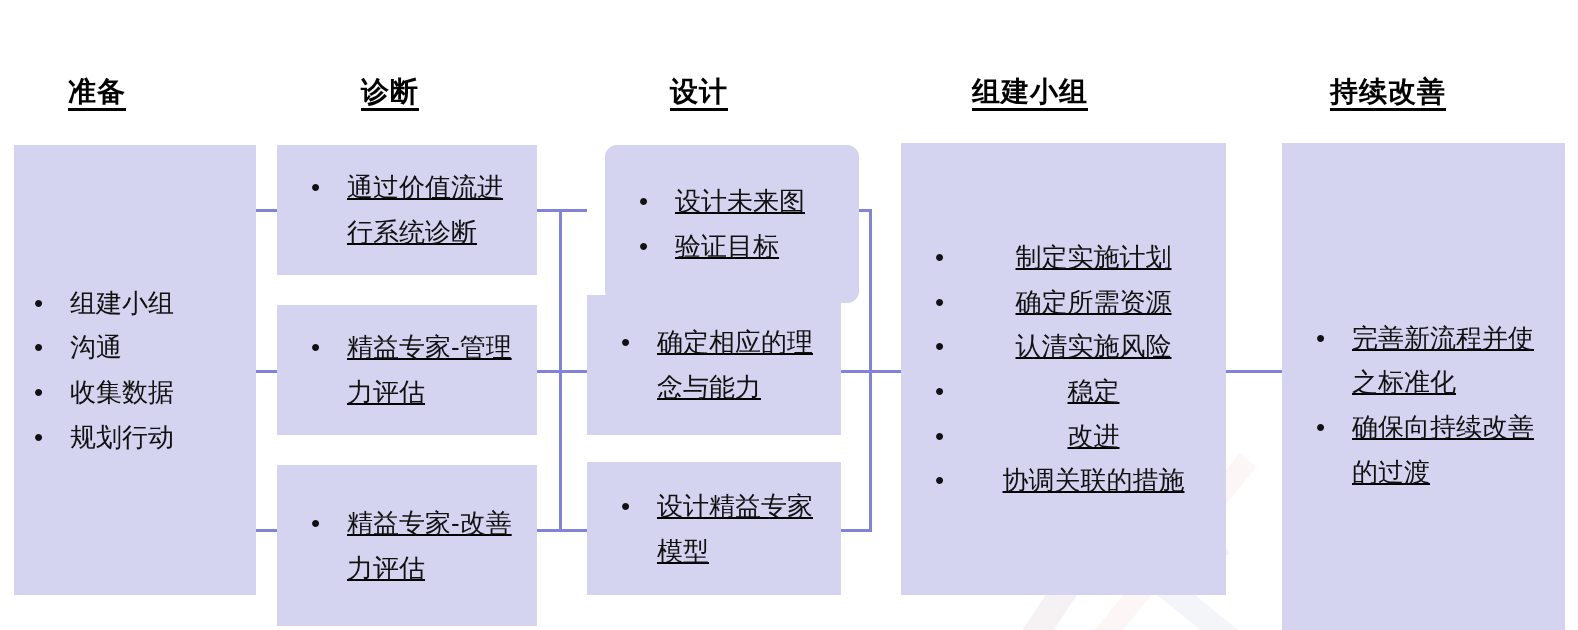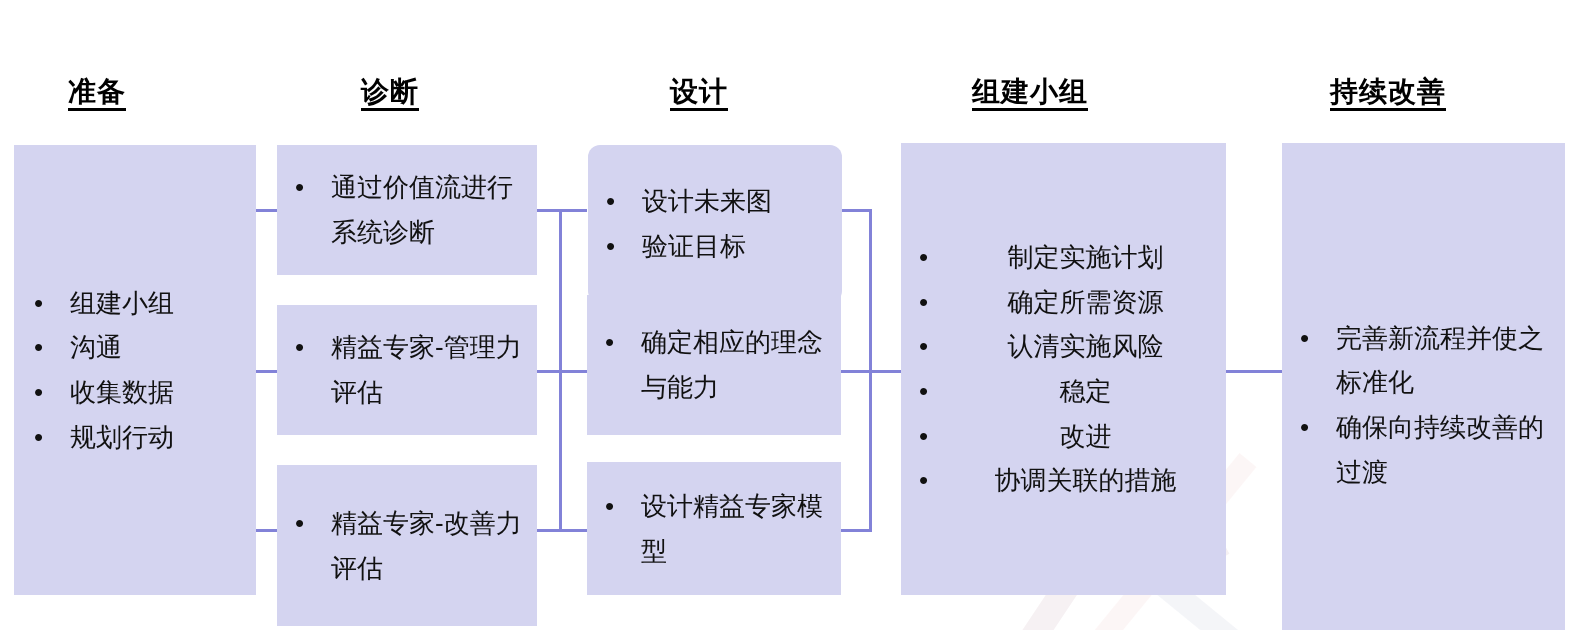--- a/index.html
+++ b/index.html
@@ -48,21 +48,21 @@
   
   .box {
     position: absolute;
     background: #d4d4f0;
     box-sizing: border-box;
     display: flex;
     flex-direction: column;
     justify-content: center;
   }
   .box.pad-col1   { padding: 0 14px 0 10px; }
-  .box.pad-std    { padding: 0 10px 0 8px;  }
+  .box.pad-std    { padding: 0 10px 0 24px; text-decoration: underline;  }
 
   ul.bullets {
     list-style: none;
     margin: 0;
     padding: 0;
     width: 100%;
   }
   ul.bullets li {
     position: relative;
     font-size: 26px;
@@ -158,21 +158,21 @@
       <li>精益专家-管理力评估</li>
     </ul>
   </div>
 
   <div class="box pad-std" style="left:277px; top:465px; width:260px; height:161px;">
     <ul class="bullets">
       <li>精益专家-改善力评估</li>
     </ul>
   </div>
 
-  <div class="box pad-std" style="left:588px; top:145px; width:254px; height:158px;border-radius:12px;">
+  <div class="box pad-std" style="left:605px; top:145px; width:254px; height:158px;border-radius:12px;">
     <ul class="bullets">
       <li>设计未来图</li>
       <li>验证目标</li>
     </ul>
   </div>
 
   <div class="box pad-std" style="left:587px; top:295px; width:254px; height:140px;">
     <ul class="bullets">
       <li>确定相应的理念与能力</li>
     </ul>

